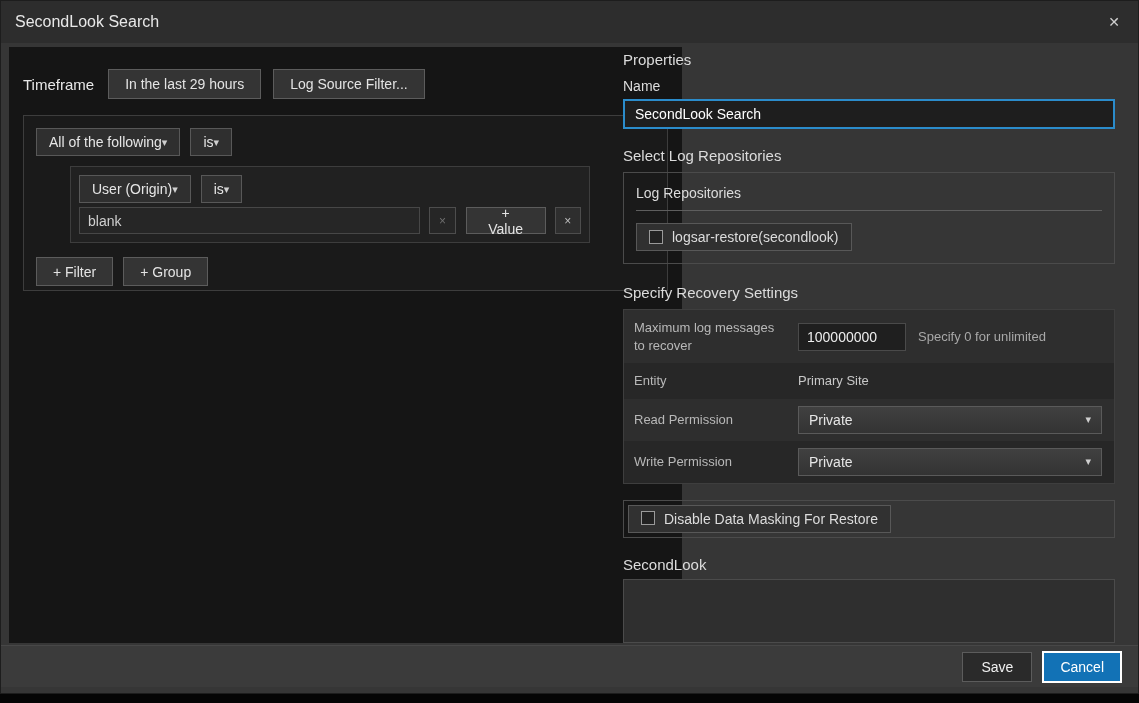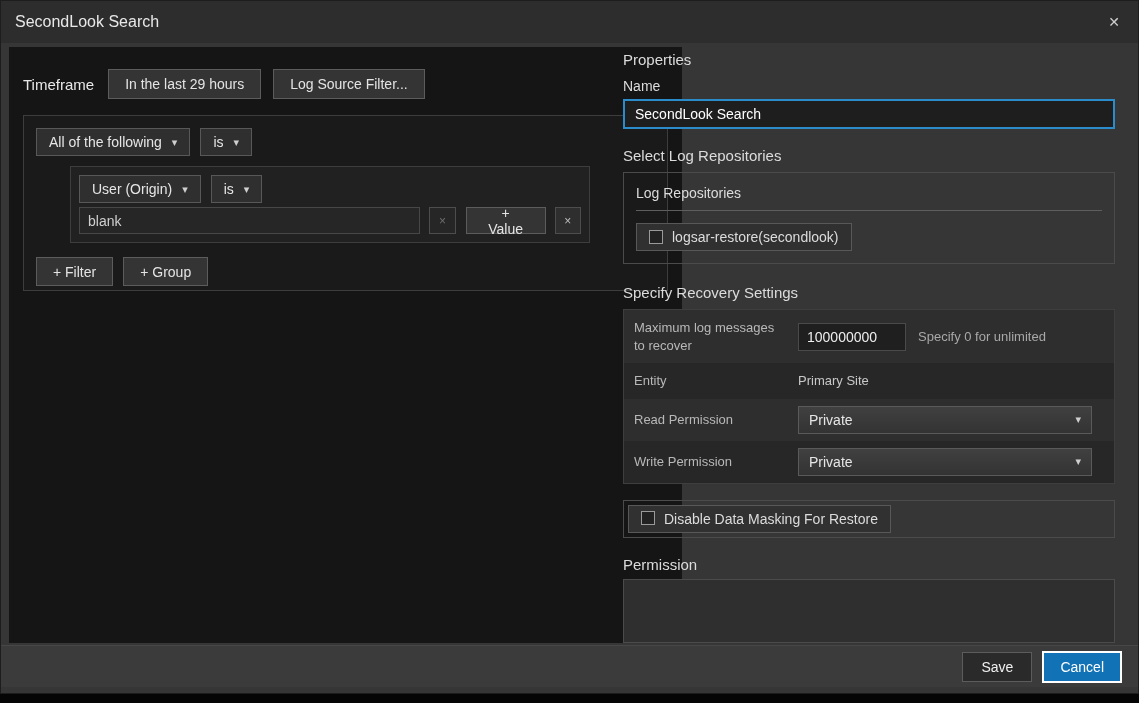--- a/index.html
+++ b/index.html
@@ -8,21 +8,21 @@
 
   
   .titlebar { position:absolute; left:0; top:0; right:0; height:42px; background:#2d2d2d; display:flex; align-items:center; padding:0 14px; }
   .title { font-size:16px; color:#e8e8e8; }
   .close { margin-left:auto; color:#cfcfcf; font-size:14px; cursor:pointer; padding:2px 4px; }
 
   
   .btn { display:inline-flex; align-items:center; justify-content:center; height:30px; padding:0 16px;
          background:#343434; border:1px solid #5c5c5c; color:#e4e4e4; font-size:14px; cursor:pointer;
          font-family:"Liberation Sans", sans-serif; }
-  .dd  { display:inline-flex; align-items:center; gap:10px; height:28px; padding:0 12px;
+  .dd  { display:inline-flex; align-items:center; height:28px; padding:0 12px;
          background:#2f2f2f; border:1px solid #585858; color:#e6e6e6; font-size:14px; cursor:pointer; }
   .arrow { font-size:11px; color:#cfcfcf; }
 
   
   .left-panel { position:absolute; left:8px; top:46px; width:673px; height:596px; background:#151515; }
   .tf-row { display:flex; align-items:center; gap:12px; padding:22px 14px 0 14px; }
   .tf-label { font-size:15px; color:#e8e8e8; margin-right:2px; }
   .filter-box { margin:16px 14px 0 14px; border:1px solid #3d3d3d; background:#1a1a1a; padding:12px; height:176px; }
   .fb-row { display:flex; align-items:center; gap:10px; }
   .inner-box { margin:10px 0 0 34px; border:1px solid #3d3d3d; background:#212121; padding:8px; width:520px; }
@@ -56,21 +56,21 @@
   .srow:nth-child(odd) { background:#2e2e2e; }
   .srow:nth-child(even) { background:#272727; }
   .slabel { width:174px; padding:9px 10px; font-size:13px; color:#b8b8b8; line-height:1.35; flex:0 0 auto; }
   .svalue { flex:1; display:flex; align-items:center; padding:7px 6px 7px 0; }
   .num-input { width:108px; height:28px; background:#1f1f1f; border:1px solid #4a4a4a; color:#eeeeee;
                padding:0 8px; font-size:14px; font-family:"Liberation Sans", sans-serif; }
   .hint { margin-left:12px; font-size:13px; color:#a8a8a8; }
   .plain-value { font-size:13px; color:#c8c8c8; }
   .perm-dd { flex:1; height:28px; display:flex; align-items:center; justify-content:space-between;
              padding:0 10px; background:linear-gradient(#404040,#333333); border:1px solid #5a5a5a;
-             color:#e6e6e6; font-size:14px; cursor:pointer; margin-right:16px; }
+             color:#e6e6e6; font-size:14px; cursor:pointer; margin-right:6px; }
 
   .masking-box { margin-top:16px; border:1px solid #4b4b4b; padding:4px; }
   .masking-item { display:inline-flex; gap:9px; border:1px solid #585858; background:#313131;
                   padding:5px 12px; font-size:14px; color:#dcdcdc; cursor:pointer; }
   .desc { margin-top:6px; width:100%; height:64px; background:#2f2f2f; border:1px solid #4b4b4b;
           resize:none; color:#dddddd; font-family:"Liberation Sans", sans-serif; font-size:14px; padding:6px 8px; }
 
   
   .footer { position:absolute; left:0; right:0; top:644px; height:42px; background:#3b3b3b; border-top:1px solid #474747;
             display:flex; align-items:center; justify-content:flex-end; gap:10px; padding:8px 16px; }
@@ -188,21 +188,21 @@
       </div>
     </div>
 
     <div class="masking-box">
       <div class="masking-item">
         <span class="checkbox"></span>
         <span>Disable Data Masking For Restore</span>
       </div>
     </div>
 
-    <div class="sec-label mt18">Permission</div>
+    <div class="sec-label mt18">SecondLook</div>
     <textarea class="desc" style=""></textarea>
   </div>
 
   <div class="footer">
     <button class="btn-save">Save</button>
     <button class="btn-cancel">Cancel</button>
   </div>
 
 </div>
 

